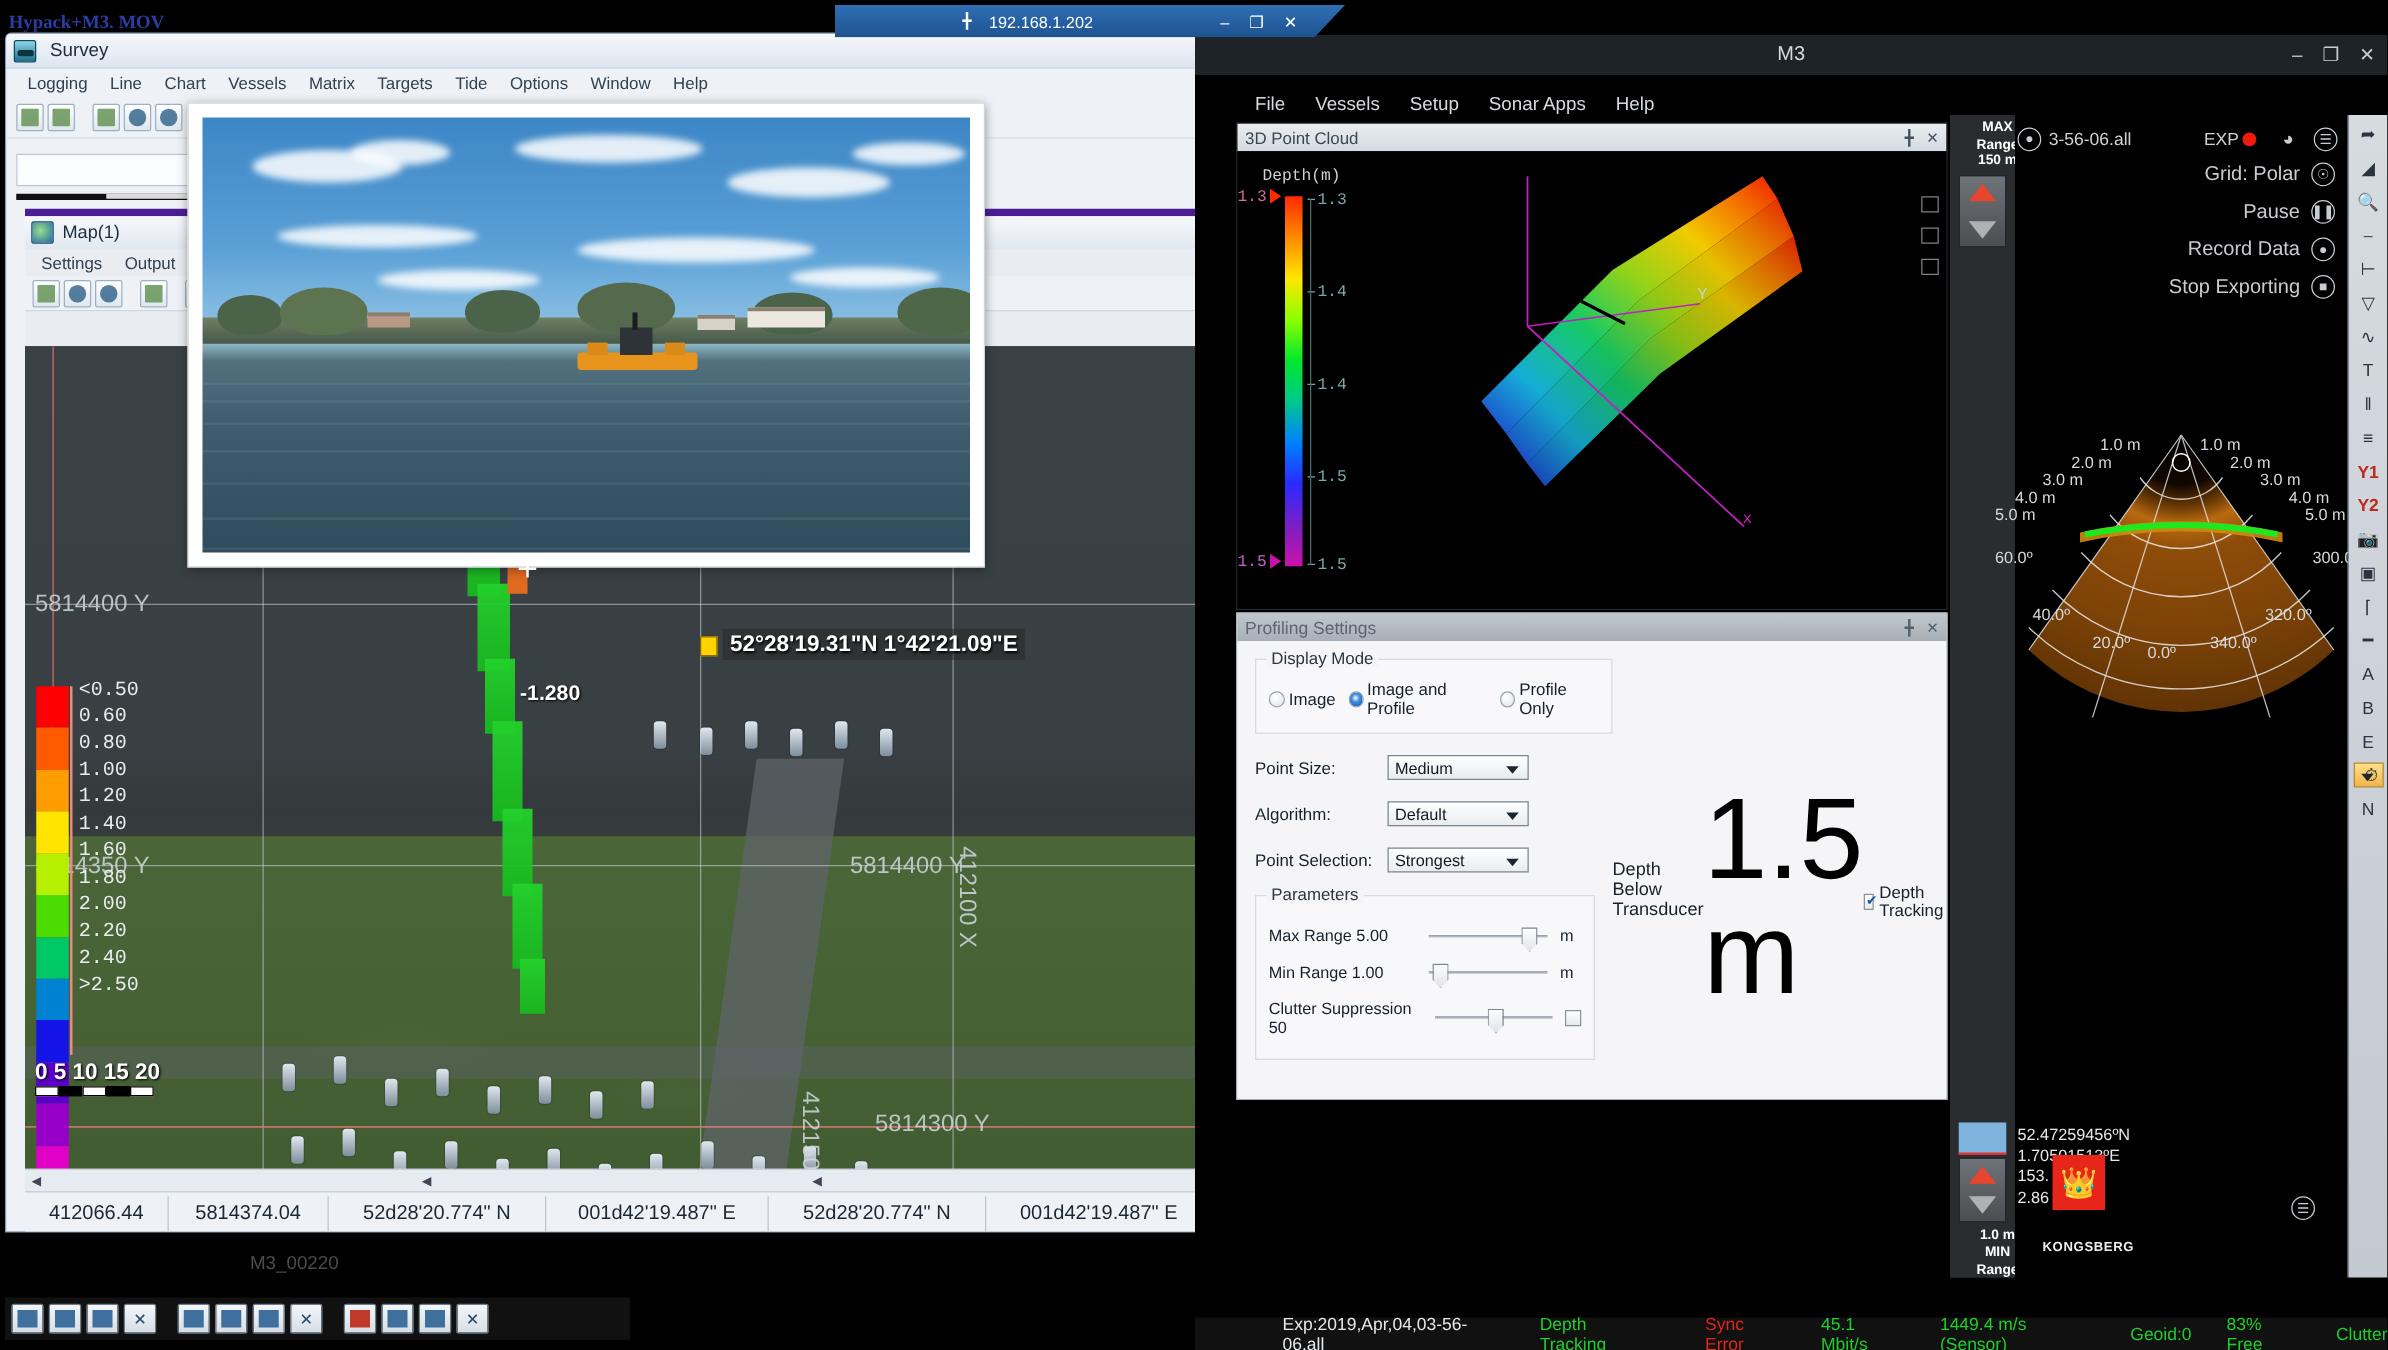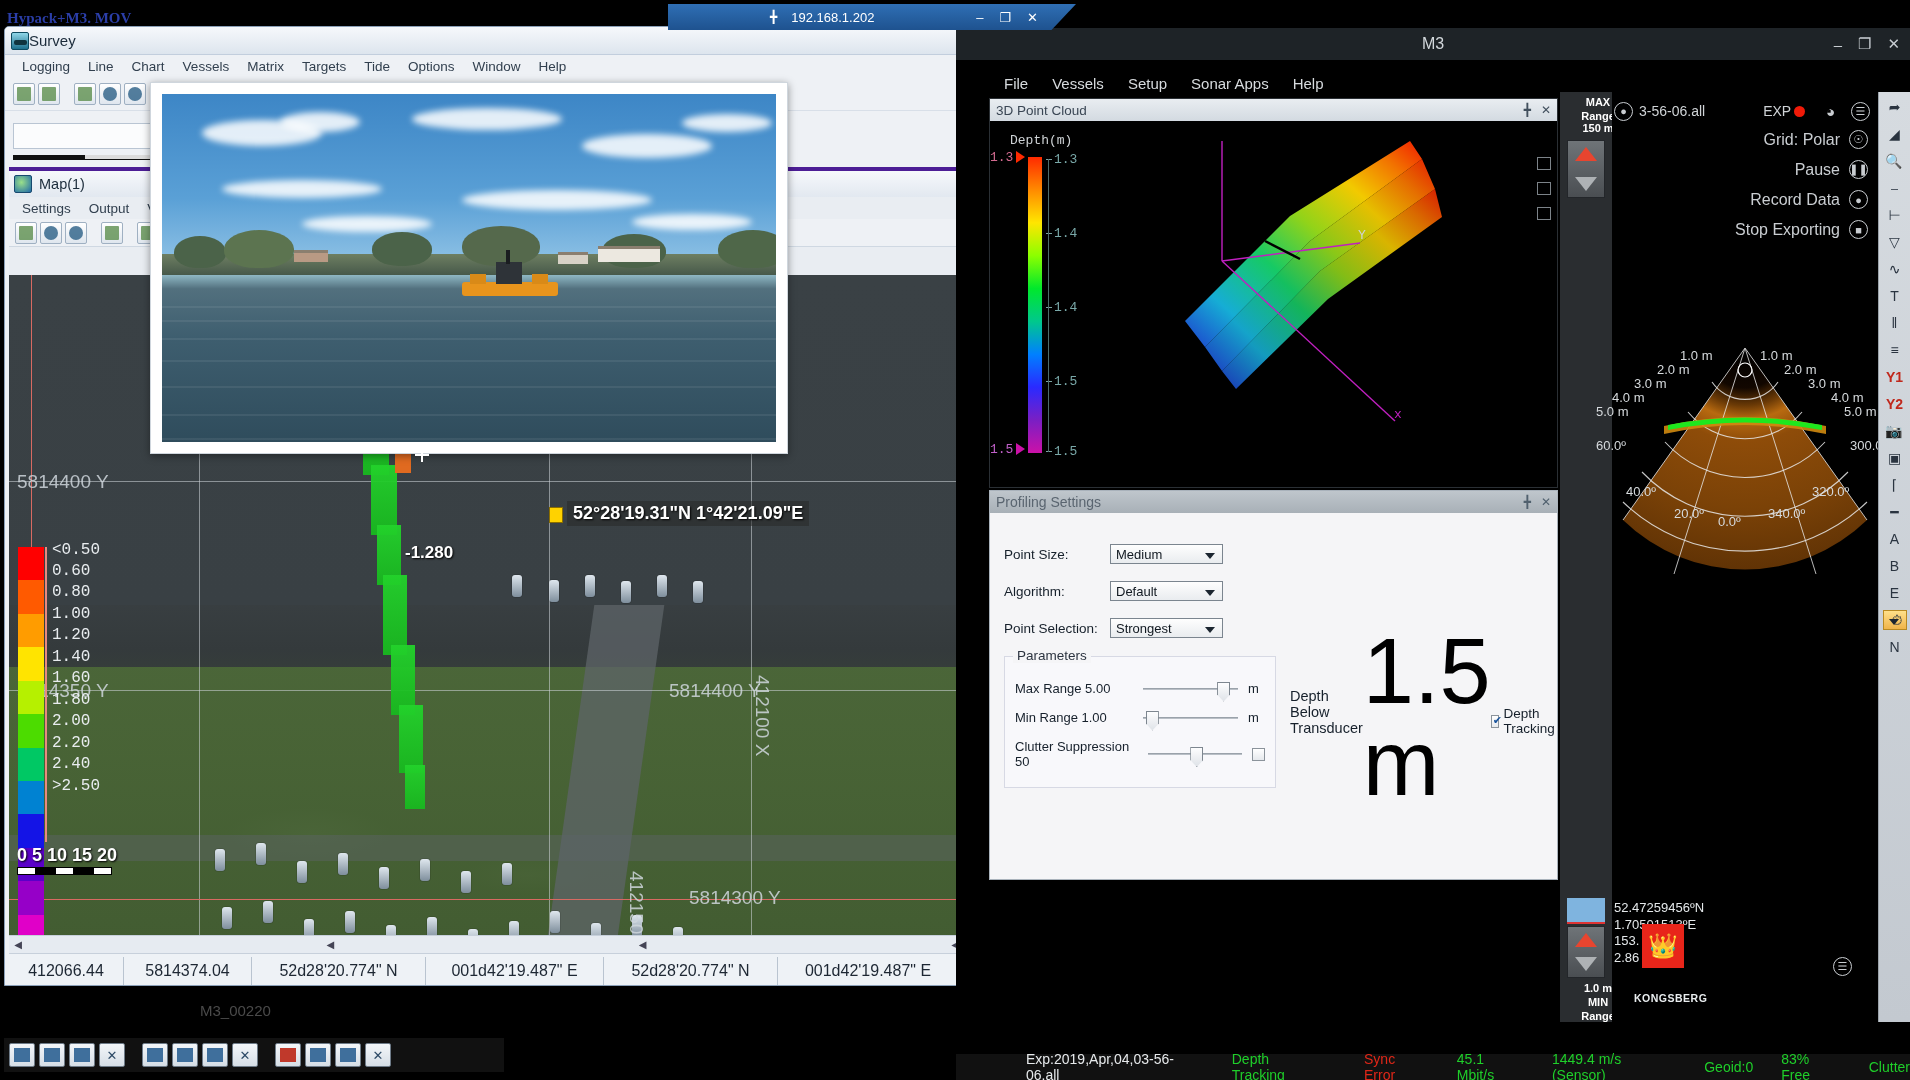--- a/index.html
+++ b/index.html
@@ -10,38 +10,38 @@
   .abs { position:absolute; }
   .nosel { user-select:none; }
 
   
   .moviename { position:absolute; left:7px; top:10px; color:#2b3ea8; font-family:"Liberation Serif", serif; font-size:15px; font-weight:bold; letter-spacing:0px; }
 
   
   .survey-win { position:absolute; left:4px; top:26px; width:955px; height:960px; background:#eef1f5;
      border:1px solid #8ba0b8; border-radius:5px 5px 0 0;
      box-shadow:0 0 6px rgba(0,0,0,.55); overflow:hidden; }
-  .survey-title { height:28px; background:linear-gradient(#f6f8fb,#dde5ee); display:flex; align-items:center; padding-left:6px; gap:0; border-bottom:1px solid #c2cedd;}
+  .survey-title { height:28px; background:linear-gradient(#f6f8fb,#dde5ee); display:flex; align-items:center; padding-left:6px; gap:11px; border-bottom:1px solid #c2cedd;}
   .survey-title .ico { width:18px; height:18px; background:linear-gradient(#8fd6e8,#1d6f8c); border:1px solid #0d4a60; border-radius:2px; position:relative; }
   .survey-title .ico::after{content:""; position:absolute; left:2px; top:7px; width:13px; height:5px; background:#10343f; border-radius:2px;}
   .survey-title .txt { font-size:15px; color:#1b2b3a; }
   .menubar { height:22px; display:flex; align-items:center; gap:0px; padding-left:8px; background:#eef1f5; }
   .menubar span { font-size:13.5px; color:#32404f; padding:2px 9px; }
   .toolrow { height:34px; background:#eef1f5; display:flex; align-items:center; padding-left:8px; gap:3px; border-bottom:1px solid #d8dfe8;}
   .tbtn { width:22px; height:22px; border:1px solid #9fb0c2; background:linear-gradient(#ffffff,#dfe6ee); border-radius:2px; position:relative;}
   .tbtn.sep { border:none; background:none; width:8px;}
   .tbtn i { position:absolute; inset:3px; background:#5d8f4e; opacity:.8; border-radius:1px; }
   .tbtn.round i { border-radius:50%; background:#2a5f86; }
   .progress-strip { position:absolute; left:8px; top:128px; width:540px; height:5px; background:#111; }
   .progress-strip .a{position:absolute; left:72px; top:0; width:160px; height:4px; background:#dcdcdc;}
   .progress-strip .b{position:absolute; left:332px; top:0; width:190px; height:4px; background:#d9443a;}
   .survey-blankfield{position:absolute; left:8px; top:96px; width:538px; height:26px; background:#fbfcfd; border:1px solid #b9c5d3;}
 
   
-  .map-win { position:absolute; left:4px; top:140px; width:955px; height:820px; background:#e9edf2; border-top:4px solid #4c1d95;}
+  .map-win { position:absolute; left:15px; top:140px; width:955px; height:820px; background:#e9edf2; border-top:6px solid #4c1d95;}
   .map-title { height:26px; background:linear-gradient(#f6f8fb,#e2e8f0); display:flex; align-items:center; padding-left:5px; gap:7px; }
   .map-title .ico{width:18px;height:18px;border-radius:2px;background:radial-gradient(circle at 40% 40%,#9ae08a,#1f6aa8); border:1px solid #17496f;}
   .map-title .txt{font-size:14.5px; color:#1b2b3a;}
   .map-menubar{height:22px; display:flex; align-items:center; padding-left:4px;}
   .map-menubar span{font-size:13.5px;color:#32404f;padding:2px 9px;}
   .map-toolrow{height:28px;display:flex;align-items:center;padding-left:6px;gap:3px;border-bottom:1px solid #cfd8e2;background:#eef1f5;}
 
   .chartarea { position:absolute; left:0; top:104px; width:955px; height:680px; background:#3b3f42; overflow:hidden; }
   
   .aerial { position:absolute; inset:0;
@@ -580,20 +580,37 @@
     </div>
 
     <div class="ps-panel">
       <div class="ps-head">
         <span class="t nosel">Profiling Settings</span>
         <span class="ic" style="font-size:12px;color:#50606e;margin-right:10px;">╋</span>
         <span class="ic" style="font-size:12px;color:#50606e;">✕</span>
       </div>
       <div class="ps-body">
         <div class="ps-left">
+          <div class="group">
+            <span class="legend nosel">Display Mode</span>
+            <div class="radios">
+              <span class="radio">
+                <i class="rd"></i>
+                <b style="font-weight:normal">Image</b>
+              </span>
+              <span class="radio">
+                <i class="rd on"></i>
+                <b style="font-weight:normal">Image and Profile</b>
+              </span>
+              <span class="radio">
+                <i class="rd"></i>
+                <b style="font-weight:normal">Profile Only</b>
+              </span>
+            </div>
+          </div>
 
           <div class="frow">
             <label>Point Size:</label>
             <span class="sel">Medium</span>
           </div>
           <div class="frow">
             <label>Algorithm:</label>
             <span class="sel">Default</span>
           </div>
           <div class="frow">

